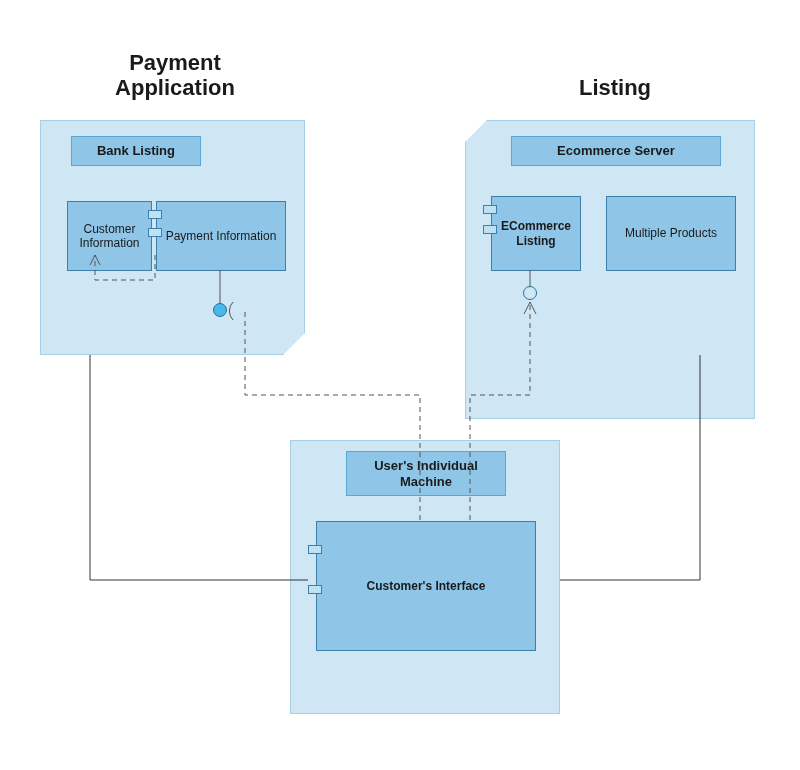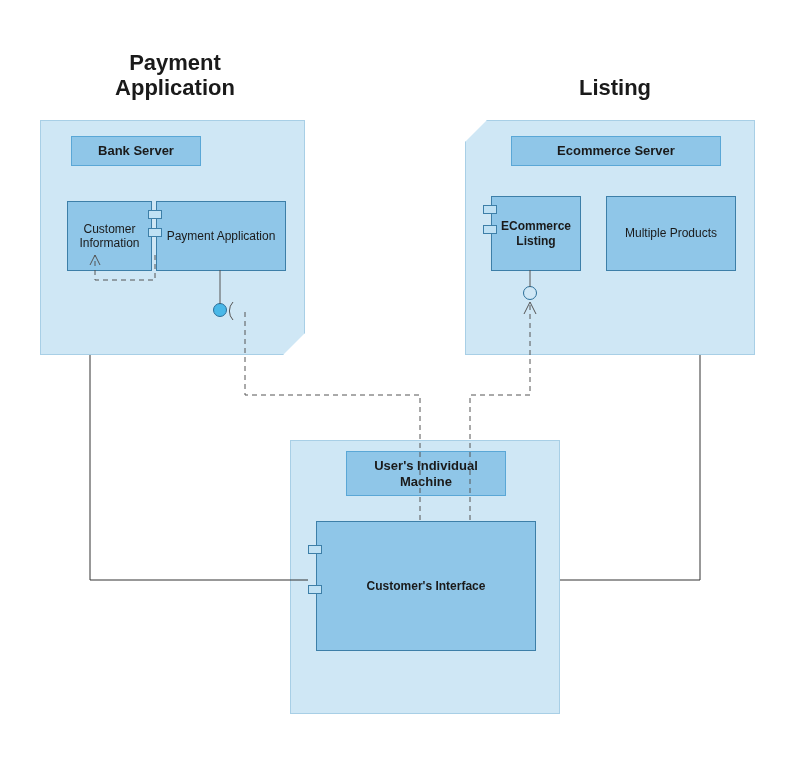--- a/index.html
+++ b/index.html
@@ -95,33 +95,33 @@
 </head>
 <body>
 
 <div class="canvas">
 
   <div class="title" style="left:90px; top:50px; width:170px;">Payment<br>Application</div>
 
   <div class="title" style="left:545px; top:75px; width:140px;">Listing</div>
 
   <div class="node light cut" style="left:40px; top:120px; width:265px; height:235px;">
-    <div class="label-box" style="left:30px; top:15px; width:130px; height:30px;">Bank Server</div>
+    <div class="label-box" style="left:30px; top:15px; width:130px; height:30px;">Bank Listing</div>
 
     <div class="inner-box" style="left:26px; top:80px; width:85px; height:70px;">Customer<br>Information</div>
 
-    <div class="inner-box" style="left:115px; top:80px; width:130px; height:70px;">Payment Application</div>
+    <div class="inner-box" style="left:115px; top:80px; width:130px; height:70px;">Payment Information</div>
   </div>
 
   <div class="port" style="left:148px; top:210px;"></div>
   <div class="port" style="left:148px; top:228px;"></div>
 
   <div class="circle-port" style="left:213px; top:303px;"></div>
 
-  <div class="node light cut-top" style="left:465px; top:120px; width:290px; height:235px;">
+  <div class="node light cut-top" style="left:465px; top:120px; width:290px; height:299px;">
     <div class="label-box" style="left:45px; top:15px; width:210px; height:30px;">Ecommerce Server</div>
 
     <div class="inner-box" style="left:25px; top:75px; width:90px; height:75px;font-weight:bold;">ECommerce<br>Listing</div>
 
     <div class="inner-box" style="left:140px; top:75px; width:130px; height:75px;">Multiple Products</div>
   </div>
 
   <div class="port" style="left:483px; top:205px;"></div>
   <div class="port" style="left:483px; top:225px;"></div>
 

